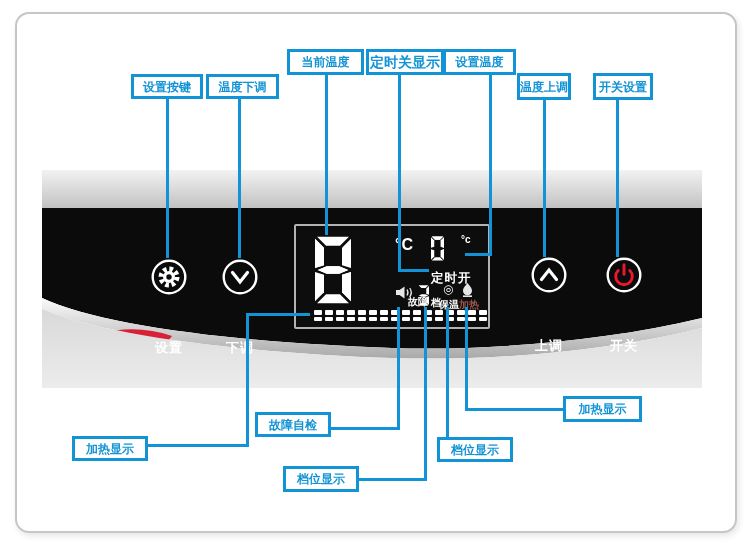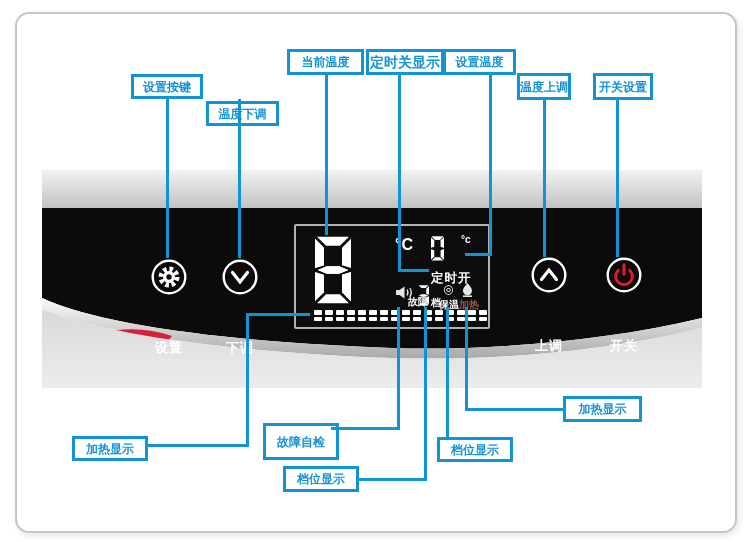--- a/index.html
+++ b/index.html
@@ -202,29 +202,29 @@
           <span class="segdash"></span>
           <span class="segdash"></span>
           <span class="segdash"></span>
           <span class="segdash"></span>
           <span class="segdash"></span>
         </div>
       </div>
   </div>
 
   <div class="callout" style="left:131px;top:74px;width:72px;height:25px;">设置按键</div>
-  <div class="callout" style="left:206px;top:74px;width:73px;height:25px;margin-top:27px;">温度下调</div>
+  <div class="callout" style="left:206px;top:74px;width:73px;height:25px;">温度下调</div>
   <div class="callout" style="left:287px;top:49px;width:77px;height:26px;">当前温度</div>
   <div class="callout small" style="left:366px;top:49px;width:78px;height:26px;">定时关显示</div>
   <div class="callout" style="left:443px;top:49px;width:73px;height:26px;">设置温度</div>
   <div class="callout" style="left:517px;top:73px;width:54px;height:27px;">温度上调</div>
   <div class="callout" style="left:593px;top:73px;width:60px;height:27px;">开关设置</div>
 
   <div class="callout" style="left:72px;top:436px;width:76px;height:25px;">加热显示</div>
-  <div class="callout" style="left:255px;top:423px;width:76px;height:37px;margin-left:8px;">故障自检</div>
+  <div class="callout" style="left:255px;top:412px;width:76px;height:25px;">故障自检</div>
   <div class="callout" style="left:283px;top:466px;width:76px;height:26px;">档位显示</div>
   <div class="callout" style="left:437px;top:437px;width:76px;height:25px;">档位显示</div>
   <div class="callout" style="left:563px;top:396px;width:79px;height:26px;">加热显示</div>
 
   <div class="cline v" style="left:166px;top:99px;height:159px;"></div>
   <div class="cline v" style="left:238px;top:99px;height:159px;"></div>
   <div class="cline v" style="left:325px;top:75px;height:160px;"></div>
   <div class="cline v" style="left:398px;top:75px;height:197px;"></div>
   <div class="cline h" style="left:399px;top:269px;width:30px;"></div>
   <div class="cline v" style="left:489px;top:75px;height:181px;"></div>

